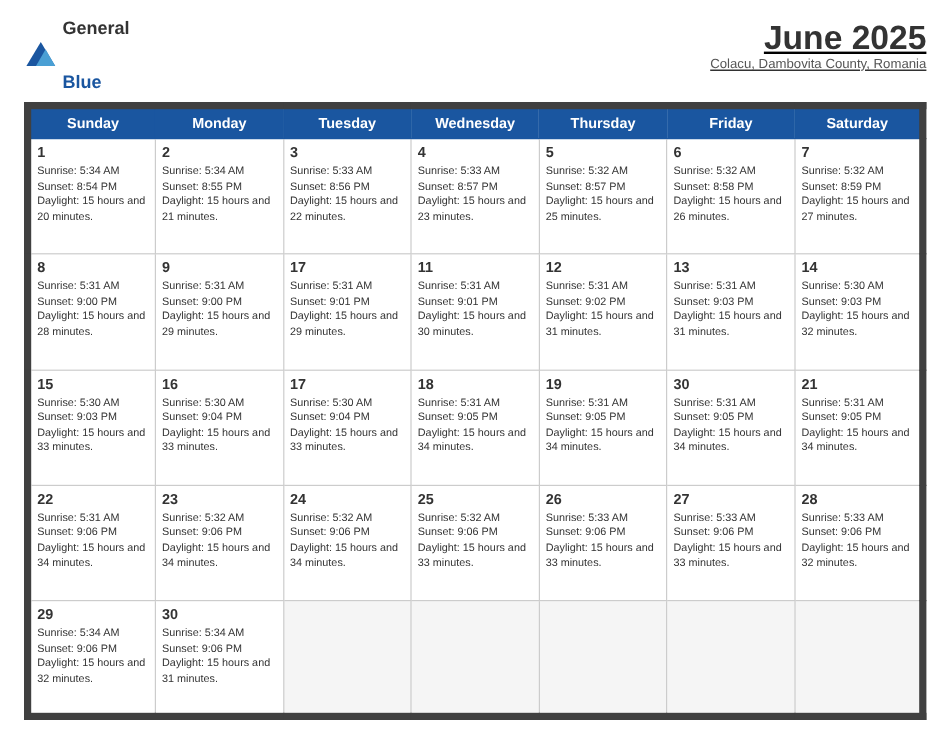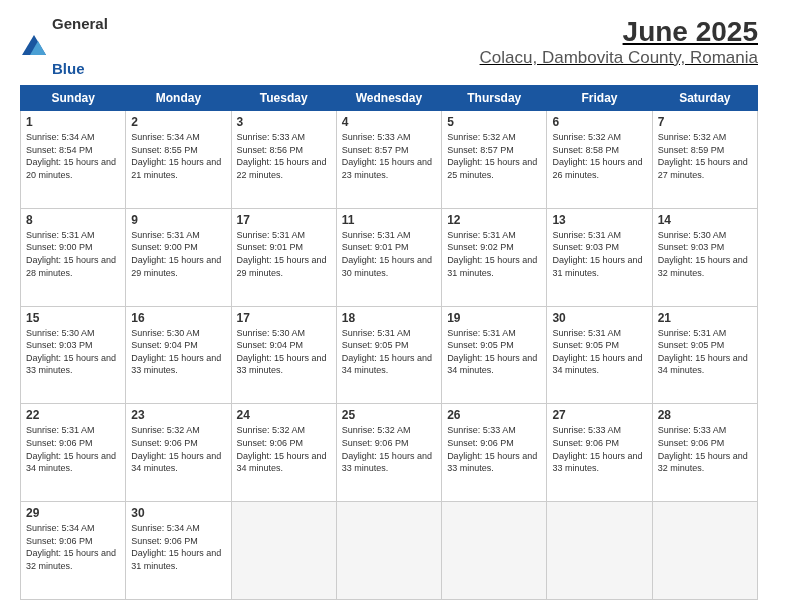--- a/index.html
+++ b/index.html
@@ -6,21 +6,21 @@
     body {
       font-family: Arial, sans-serif;
       background: #fff;
       width: 792px;
       height: 612px;
       overflow: hidden;
     }
     .page {
       width: 792px;
       height: 612px;
-      padding: 16px 34px 12px 20px;
+      padding: 16px 20px 12px 20px;
       display: flex;
       flex-direction: column;
     }
     .header {
       display: flex;
       align-items: flex-start;
       justify-content: space-between;
       margin-bottom: 8px;
     }
     .logo {
@@ -51,26 +51,26 @@
     .title-block {
       text-align: right;
       text-decoration: underline;
     }
     .title-main {
       font-size: 28px;
       font-weight: bold;
       color: #333;
     }
     .title-sub {
-      font-size: 17px;
+      font-size: 11px;
       color: #555;
     }
     .calendar {
       flex: 1;
-      border: 1px solid #404040;
+      border: 6px solid #404040;
       border-collapse: collapse;
       width: 100%;
       table-layout: fixed;
     }
     .calendar th {
       background-color: #1a56a0;
       color: #fff;
       text-align: center;
       font-size: 12px;
       padding: 5px 2px;

